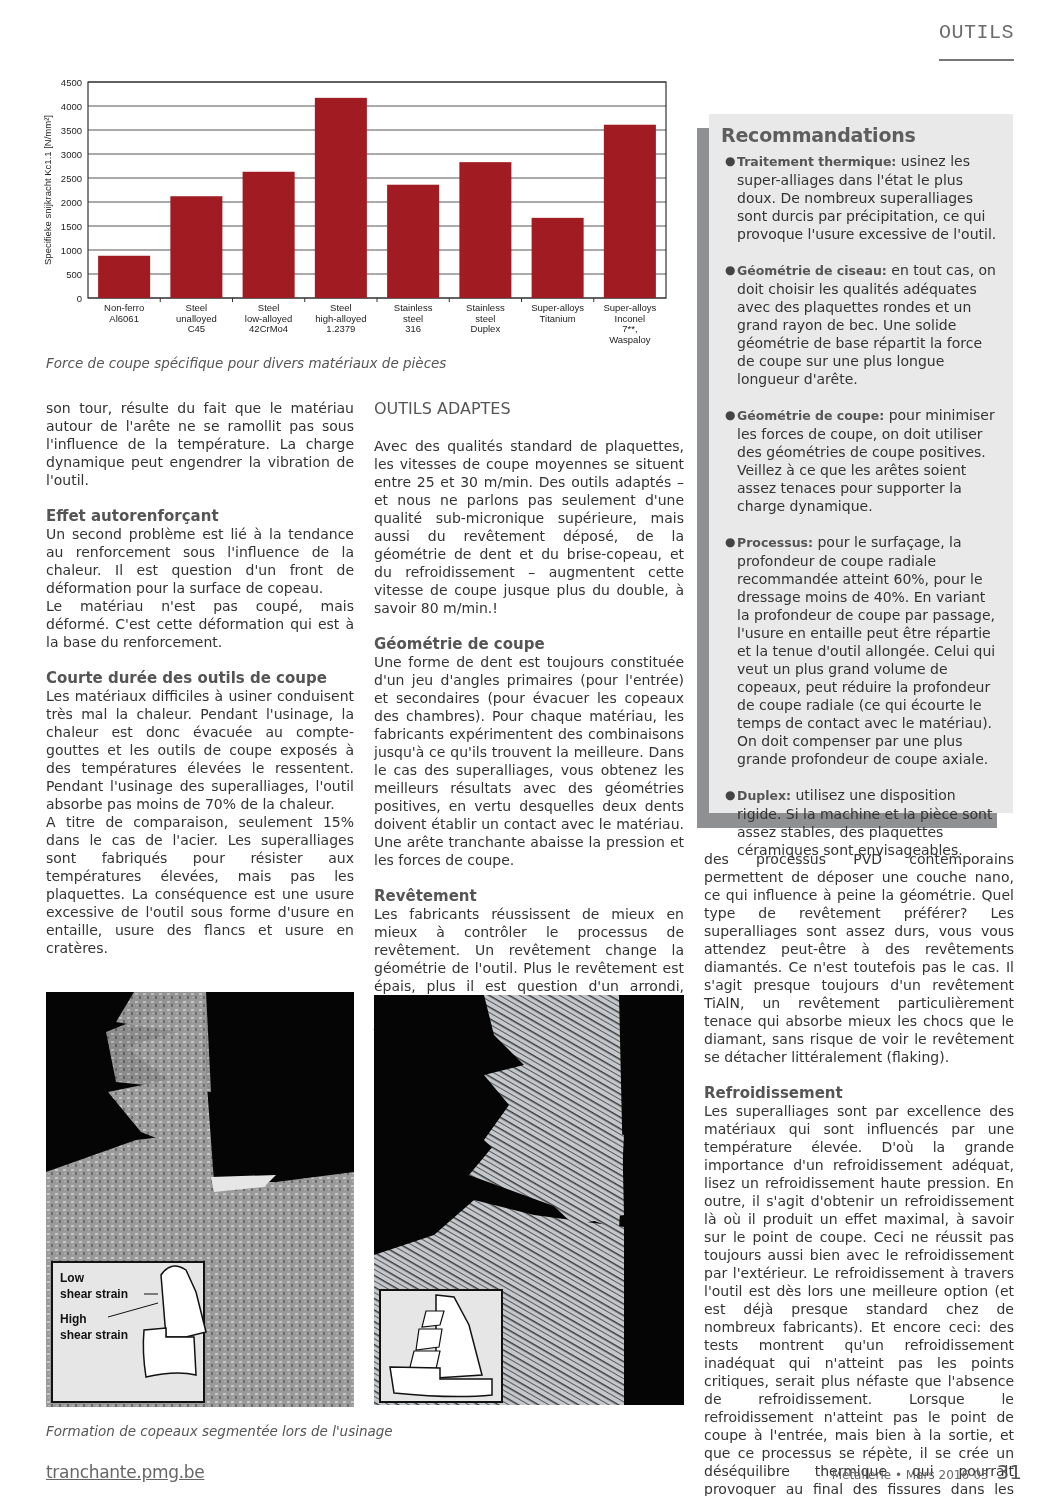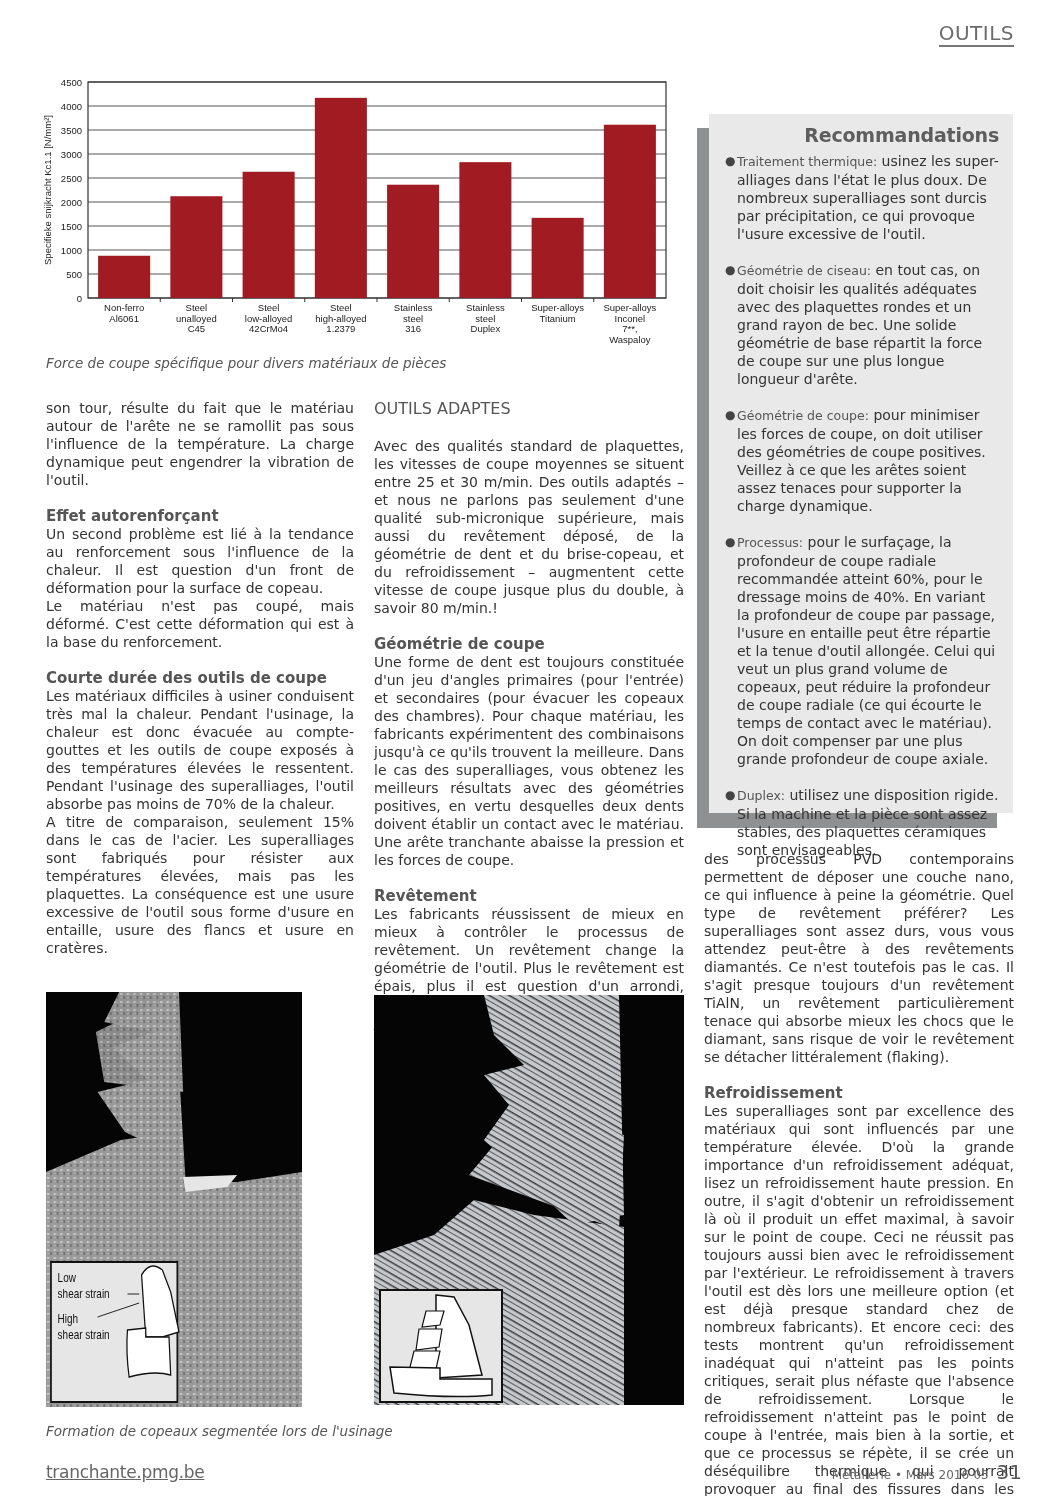--- a/index.html
+++ b/index.html
@@ -2,61 +2,61 @@
 <html><head>
 <meta charset="utf-8">
 <style>
   * { box-sizing: border-box; margin: 0; padding: 0; }
   html, body { width: 1058px; height: 1496px; background: #fff; overflow: hidden; }
   body { position: relative; font-family: "DejaVu Sans", sans-serif; color: #2a2a2a; }
 
   .section-tag {
     position: absolute; top: 22px; right: 44px;
     font-size: 20px; color: #6b6b6b; letter-spacing: 0.5px;
-    border-bottom: 2px solid #777; line-height: 22px; padding-bottom: 1px;
+    border-bottom: 2px solid #777; line-height: 22px; padding-bottom: 15px; font-family: Liberation Mono, monospace;
   }
 
   
   .chart-wrap { position: absolute; left: 40px; top: 74px; width: 640px; height: 280px; }
   .chart-wrap svg { width: 640px; height: 280px; display: block; }
   .chart-caption {
     position: absolute; left: 46px; top: 355px;
     font-size: 13.5px; font-style: italic; color: #555;
   }
 
   
   .reco-shadow {
     position: absolute; left: 697px; top: 128px; width: 300px; height: 700px;
     background: #8f9092;
   }
   .reco-box {
     position: absolute; left: 709px; top: 114px; width: 304px; height: 699px;
     background: #e9e9ea; padding: 10px 14px 0 12px;
   }
   .reco-title {
-    text-align: right; font-size: 19px; font-weight: bold; color: #5e5e5e;
+    text-align: left; font-size: 19px; font-weight: bold; color: #5e5e5e;
     margin-bottom: 6px; letter-spacing: -0.2px;
   }
   .reco-item { position: relative; padding-left: 16px; font-size: 14px; line-height: 18px; color: #333; margin-bottom: 18px; }
   .reco-item .bullet { position: absolute; left: 4px; top: 0; font-size: 12px; color: #444; }
-  .reco-item .lead { font-weight: normal; color: #555; font-size: 12.5px; }
+  .reco-item .lead { font-weight: bold; color: #555; font-size: 12.5px; }
 
   
   .col { position: absolute; font-size: 14px; line-height: 18px; color: #333; text-align: justify; }
   .col p { margin: 0; }
   .col h3 { font-size: 15px; font-weight: bold; color: #555; line-height: 18px; margin-top: 18px; }
   .col h2 { font-size: 16px; font-weight: normal; color: #555; line-height: 20px; margin-bottom: 18px; }
 
   #col1 { left: 46px; top: 399px; width: 308px; }
   #col2 { left: 374px; top: 399px; width: 310px; }
   #col3 { left: 704px; top: 850px; width: 310px; }
 
   
   .photo { position: absolute; background: #0a0a0a; overflow: hidden; }
-  #photo1 { left: 46px; top: 992px; width: 256px; height: 415px; }
+  #photo1 { left: 46px; top: 992px; width: 308px; height: 415px; font-weight: bold; }
   #photo2 { left: 374px; top: 995px; width: 310px; height: 410px; }
   .photo svg { width: 100%; height: 100%; display: block; }
 
   .photo-caption {
     position: absolute; left: 46px; top: 1423px; font-size: 13.5px; font-style: italic; color: #555;
   }
 
   .footer-left {
     position: absolute; left: 46px; top: 1462px; font-size: 17px; color: #666;
     text-decoration: underline; letter-spacing: -0.3px;

